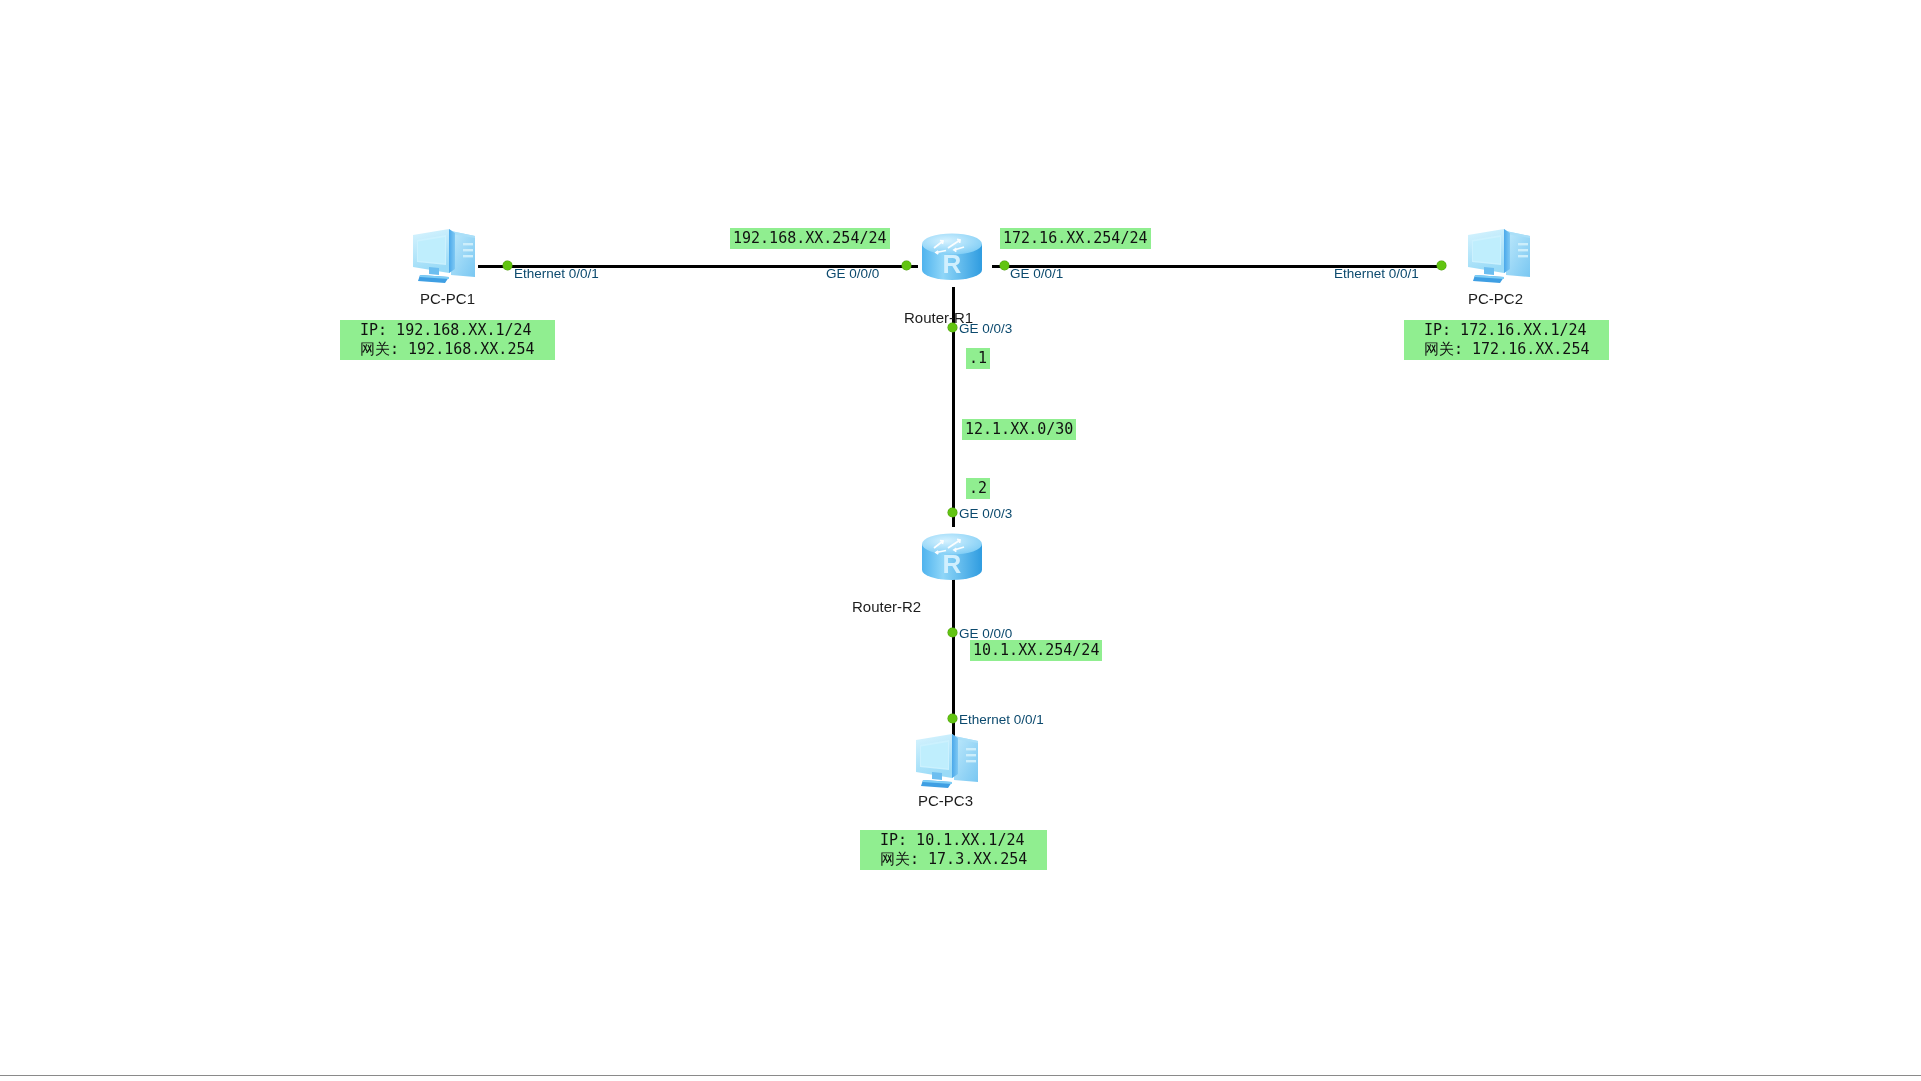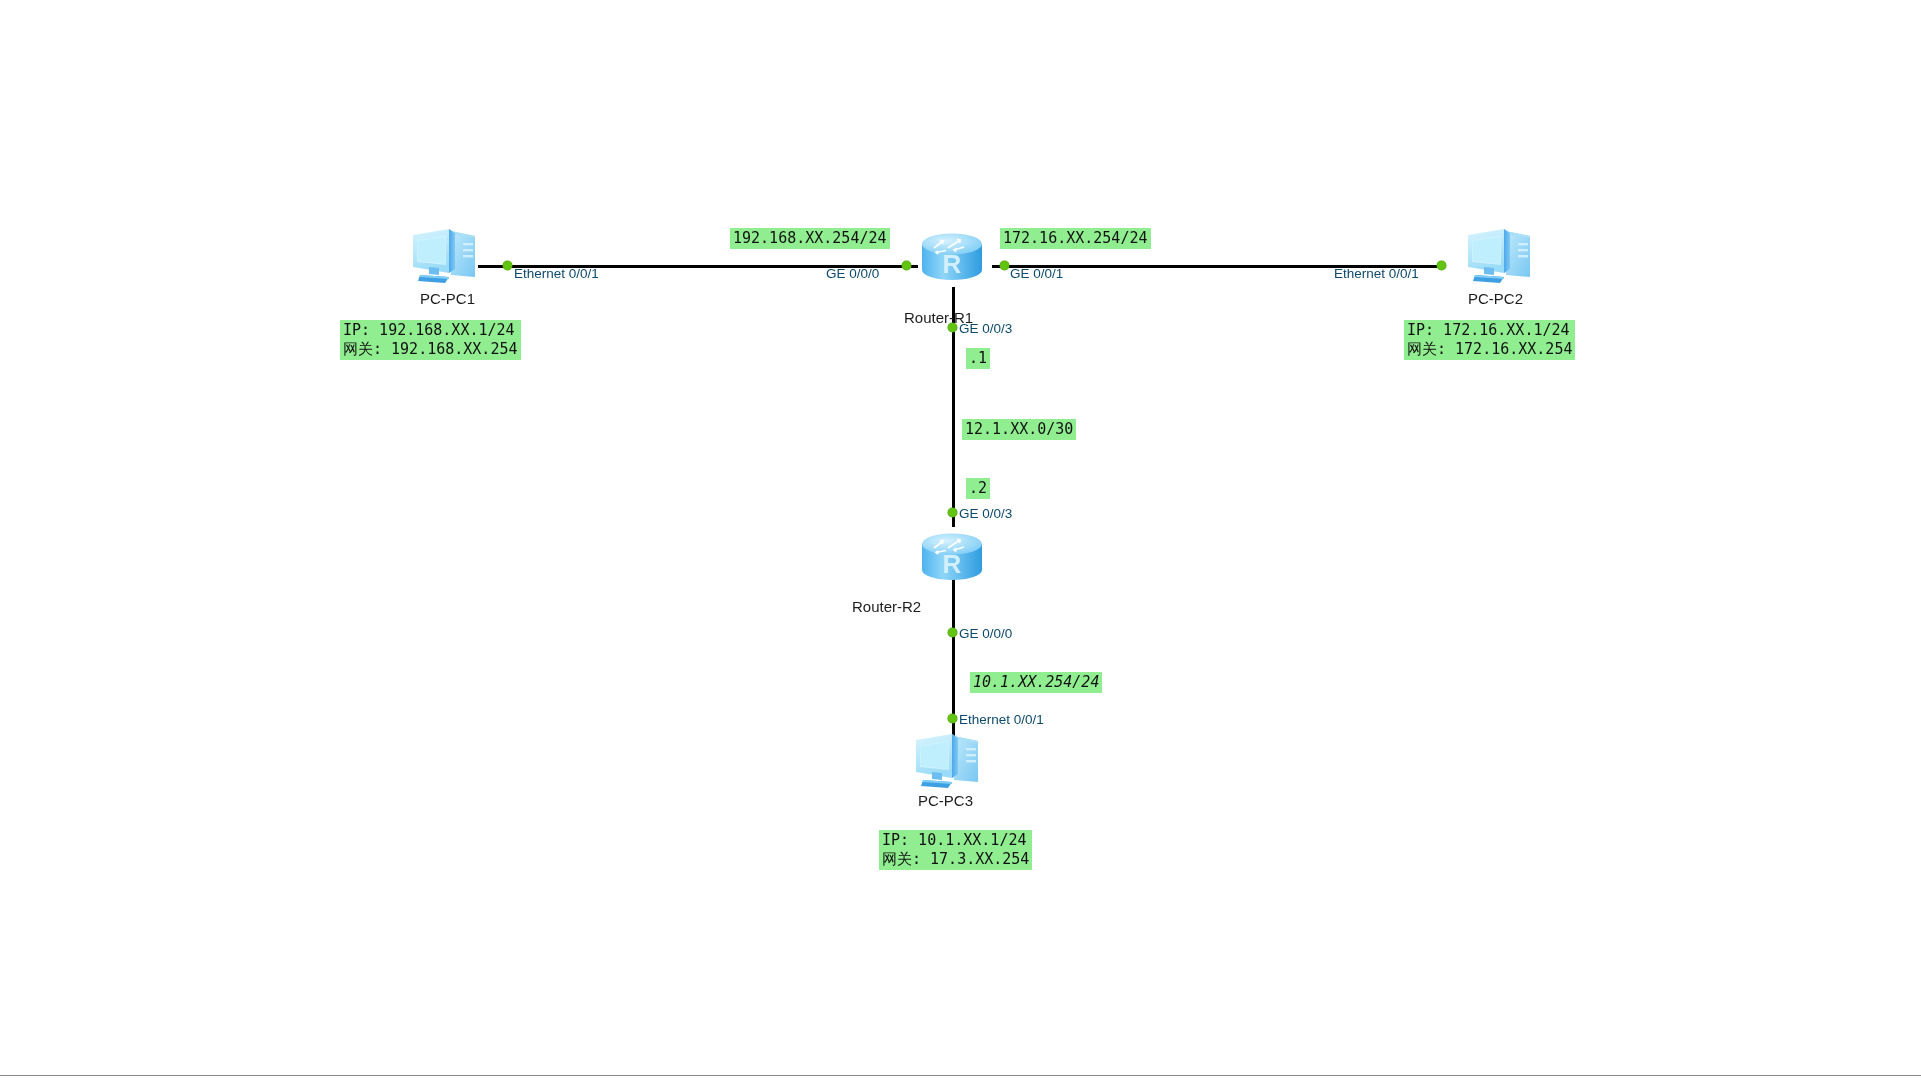--- a/index.html
+++ b/index.html
@@ -82,21 +82,21 @@
     padding: 1px 3px;
   }
   .chip-2line {
     position: absolute;
     background: #90ee90;
     color: #111111;
     font-family: "DejaVu Sans Mono", monospace;
     font-size: 15px;
     line-height: 19px;
     white-space: pre;
-    padding: 1px 3px;
+    padding: 1px 20px;
   }
 
   
   .icon-wrap {
     position: absolute;
   }
 </style>
 </head>
 <body>
 
@@ -233,36 +233,36 @@
         <path d="M46 19 L36 22"></path>
         <path d="M38.4 20.2 L36 22 L38.4 23.4"></path>
         <path d="M28 22.5 L18 24.5"></path>
         <path d="M20.3 23 L18 24.5 L20.3 26"></path>
       </g>
       <text x="34" y="45" text-anchor="middle" font-family="Liberation Sans, sans-serif" font-size="26" font-weight="bold" fill="#d9f3ff" opacity="0.92">R</text>
     </svg>
   </div>
   <div class="node-name" style="left:852px; top:598px;">Router-R2</div>
   <div class="iface" style="left:959px; top:626px;">GE 0/0/0</div>
-  <div class="chip" style="left:970px; top:672px;font-style:italic;">10.1.XX.254/24</div>
+  <div class="chip" style="left:970px; top:640px;">10.1.XX.254/24</div>
 
   <div class="iface" style="left:959px; top:712px;">Ethernet 0/0/1</div>
   <div class="icon-wrap" style="left:908px; top:730px; width:76px; height:62px;">
     <svg width="76" height="62" viewBox="0 0 76 62">
       <path d="M46 6 L70 11 L70 52 L46 50 Z" fill="url(#pcTower)"></path>
       <path d="M46 6 L70 11 L70 13 L46 9 Z" fill="#aadff8"></path>
       <rect x="58" y="18" width="10" height="2.4" fill="#cdeefb"></rect>
       <rect x="58" y="24" width="10" height="2.4" fill="#cdeefb"></rect>
       <rect x="58" y="30" width="10" height="2.4" fill="#cdeefb"></rect>
       <path d="M8 10 L44 4 L50 8 L50 44 L44 48 L8 42 Z" fill="url(#pcScr)"></path>
       <path d="M44 4 L50 8 L50 44 L44 48 Z" fill="url(#pcSide)"></path>
       <path d="M12 15 L41 10 L41 40 L12 37 Z" fill="#ccf1fe" opacity="0.95"></path>
       <path d="M13 16.5 L40 12 L40 38.5 L13 35.8 Z" fill="#bfeefd"></path>
       <path d="M24 42 L34 43 L34 50 L24 49 Z" fill="#6cbef0"></path>
       <path d="M15 50 L44 52 L40 58 L13 56 Z" fill="#3f9fe3"></path>
       <path d="M15 50 L44 52 L44 54 L15 52 Z" fill="#7fcef6"></path>
     </svg>
   </div>
   <div class="node-name" style="left:918px; top:792px;">PC-PC3</div>
-  <div class="chip-2line" style="left:860px; top:830px;margin-left:19px;"><span>IP: 10.1.XX.1/24</span><br><span>网关: 17.3.XX.254</span></div>
+  <div class="chip-2line" style="left:860px; top:830px;"><span>IP: 10.1.XX.1/24</span><br><span>网关: 17.3.XX.254</span></div>
 
   <div class="bottom-rule"></div>
 </div>
 
 </body></html>

